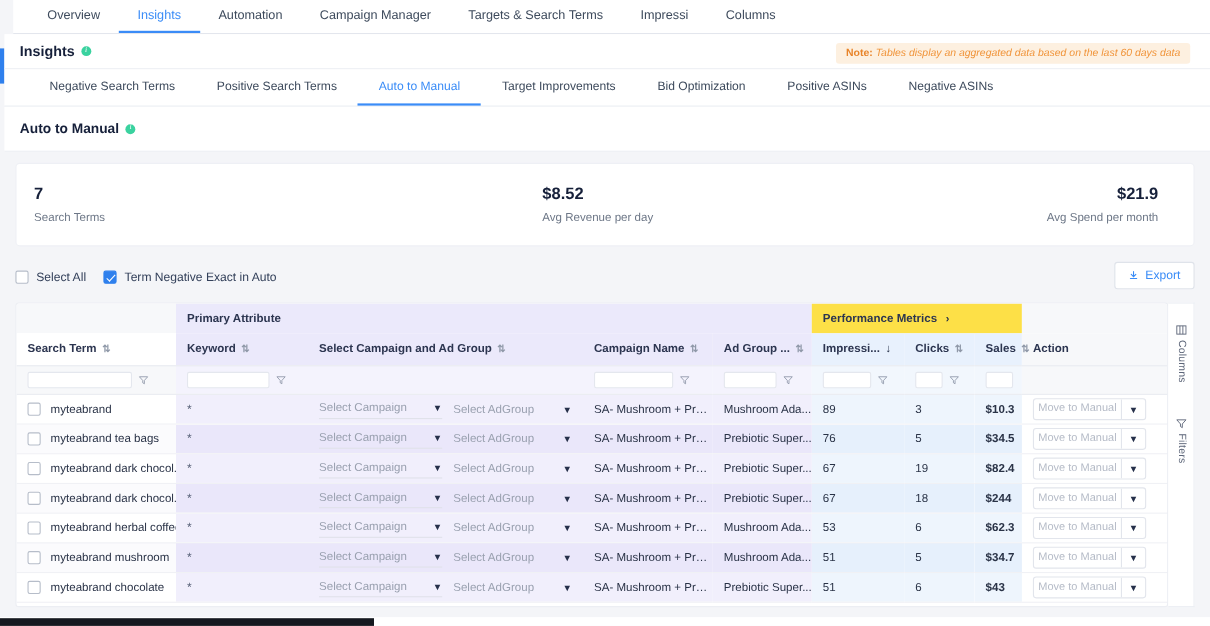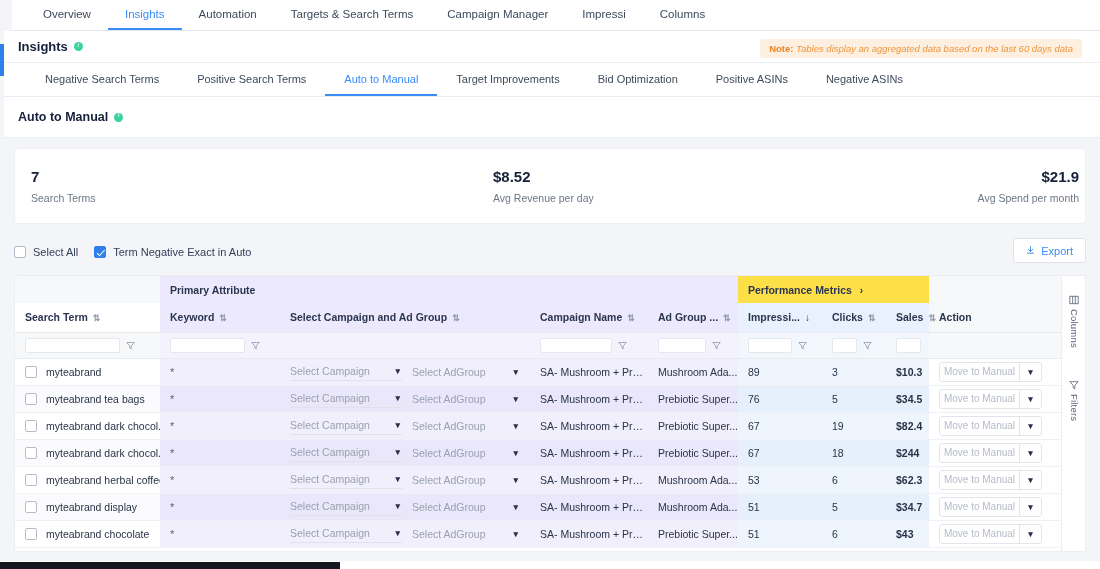--- a/index.html
+++ b/index.html
@@ -81,21 +81,21 @@
   .stats-card {
     position: absolute; left: 14px; top: 148px; width: 1072px; height: 76px;
     background: #ffffff; border-radius: 4px; border: 1px solid #eef0f5;
     display: flex; align-items: center;
   }
   .stat { position: absolute; }
   .stat .v { font-size: 15px; font-weight: bold; color: #16203a; line-height: 1.25; }
   .stat .l { font-size: 10.5px; color: #6d7787; margin-top: 5px; }
   .stat-1 { left: 16px; }
   .stat-2 { left: 478px; }
-  .stat-3 { right: 6px; text-align: right; }
+  .stat-3 { right: 32px; text-align: right; }
 
   
   .action-row {
     position: absolute; left: 14px; top: 238px; width: 1072px; height: 28px;
     display: flex; align-items: center;
   }
   .chk {
     width: 12px; height: 12px; border: 1px solid #b6bdc9;
     border-radius: 2px; background: #fff; display: inline-block;
     position: relative; cursor: pointer; flex: none;
@@ -221,22 +221,22 @@
 <body>
 
 <div class="app">
 
   <div class="left-accent"></div>
 
   <div class="topnav">
     <div class="tab">Overview</div>
     <div class="tab active">Insights</div>
     <div class="tab">Automation</div>
+    <div class="tab">Campaign Manager</div>
     <div class="tab">Targets &amp; Search Terms</div>
-    <div class="tab">Campaign Manager</div>
     <div class="tab">Impressi</div>
     <div class="tab">Columns</div>
   </div>
 
   <div class="page-head">
     <span class="page-title">Insights</span>
     <span class="info-dot"></span>
   </div>
   <div class="note-banner">
     <b>Note:</b><span> Tables display an aggregated data based on the last 60 days data</span>
@@ -536,21 +536,21 @@
               <div class="split-btn">
                 <span class="lbl">Move to Manual</span>
                 <span class="arw">▾</span>
               </div>
             </td>
           </tr>
           <tr>
             <td class="n">
               <div class="cell-chk">
                 <span class="chk"></span>
-                <span>myteabrand display</span>
+                <span>myteabrand mushroom</span>
               </div>
             </td>
             <td class="p"><span class="star">*</span></td>
             <td class="p">
               <div style="display:flex;gap:10px;align-items:center;">
                 <div class="sel" style="width:112px">
                   <span>Select Campaign</span>
                   <span class="chev">▾</span>
                 </div>
                 <div class="sel" style="width:108px;border-bottom:none">

